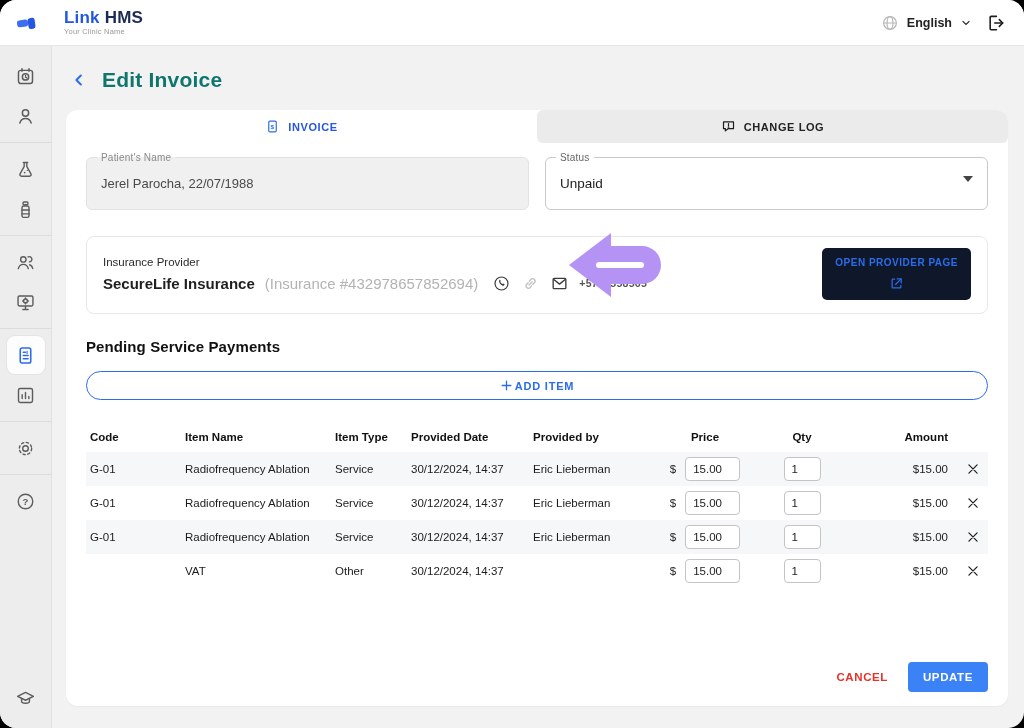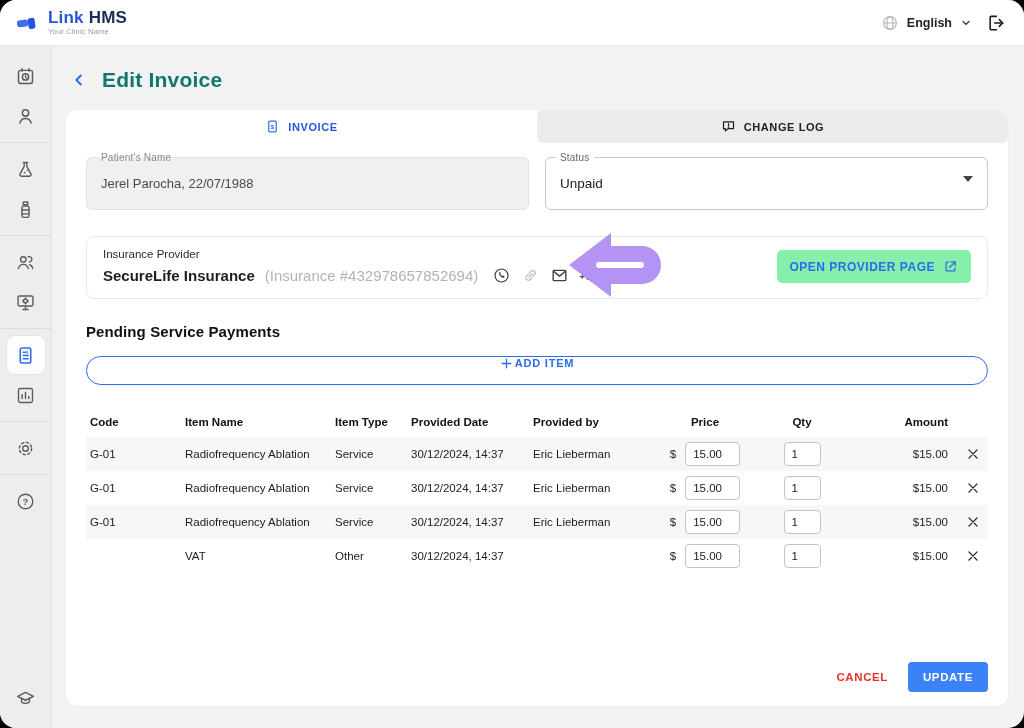--- a/index.html
+++ b/index.html
@@ -1,21 +1,21 @@
 <!DOCTYPE html>
 <html><head>
 <meta charset="utf-8">
 <style>
   * { margin:0; padding:0; box-sizing:border-box; }
   html,body { width:1024px; height:728px; background:#000; font-family:"Liberation Sans", sans-serif; }
   .app { position:relative; width:1024px; height:728px; border-radius:16px; overflow:hidden; background:#f2f2f2; }
 
   
   .topbar { position:absolute; top:0; left:0; right:0; height:46px; background:#fff; border-bottom:1px solid #e6e6e6; display:flex; align-items:center; justify-content:space-between; padding:0 18px 0 14px; z-index:5; }
-  .brand { display:flex; align-items:center; gap:8px; }
+  .brand { display:flex; align-items:center; gap:24px; }
   .brand-cross { width:26px; height:26px; }
   .brand-text { line-height:1; }
   .brand-title { font-size:17px; font-weight:bold; letter-spacing:.2px; }
   .brand-link { color:#2456e0; }
   .brand-hms { color:#1d2b52; font-weight:bold; }
   .brand-sub { font-size:7.5px; color:#9a9a9a; margin-top:2px; letter-spacing:.2px; }
   .top-right { display:flex; align-items:center; gap:14px; }
   .lang { display:flex; align-items:center; gap:8px; cursor:pointer; }
   .lang-label { font-size:12.5px; font-weight:bold; color:#222; }
   .icon-btn svg { display:block; }
@@ -54,25 +54,25 @@
 
   
   .insurance { margin-top:26px; border:1px solid #e8e8e8; border-radius:8px; padding:11px 16px 13px 16px; display:flex; align-items:center; justify-content:space-between; }
   .ins-left { }
   .ins-label { font-size:11.5px; color:#2b2b2b; margin-bottom:6px; }
   .ins-row { display:flex; align-items:center; gap:10px; }
   .ins-name { font-size:15px; font-weight:bold; color:#1f1f1f; }
   .ins-policy { font-size:15px; color:#b3b3b3; }
   .ins-icons { display:flex; align-items:center; gap:10px; margin-left:4px; }
   .ins-phone { font-size:10.5px; font-weight:bold; color:#555; letter-spacing:.3px; }
-  .provider-btn { display:flex; align-items:center; gap:8px; background:#86efac; border:none; border-radius:5px; padding:9px 13px; font-family:inherit; font-size:12px; font-weight:bold; letter-spacing:.5px; color:#2b6cea; cursor:pointer; }
+  .provider-btn { display:flex; align-items:center; gap:8px; background:#0f172a; border:none; border-radius:5px; padding:9px 13px; font-family:inherit; font-size:10px; font-weight:bold; letter-spacing:.5px; color:#2b6cea; cursor:pointer;flex-direction:column; }
 
   .section-title { margin:24px 0 0 0; font-size:15px; font-weight:bold; color:#111; letter-spacing:.1px; }
 
-  .add-item { margin-top:16px; width:100%; height:29px; background:#fff; border:1px solid #2b6cea; border-radius:15px; display:flex; align-items:flex-start; justify-content:center; gap:2px; color:#2b6cea; font-size:11px; font-weight:bold; letter-spacing:.8px; cursor:pointer; font-family:inherit; }
+  .add-item { margin-top:16px; width:100%; height:29px; background:#fff; border:1px solid #2b6cea; border-radius:15px; display:flex; align-items:center; justify-content:center; gap:2px; color:#2b6cea; font-size:11px; font-weight:bold; letter-spacing:.8px; cursor:pointer; font-family:inherit; }
 
   
   .table { margin-top:22px; }
   .trow { display:grid; grid-template-columns:95px 150px 76px 122px 118px 112px 82px 113px 34px; align-items:center; height:34px; font-size:11.5px; color:#1c1c1c; }
   .trow.thead { height:30px; font-weight:bold; color:#111; }
   .trow.alt { background:#f6f7f8; }
   .cell { padding-left:4px; }
   .c-price { display:flex; align-items:center; justify-content:center; gap:9px; }
   .c-qty { display:flex; align-items:center; justify-content:center; }
   .c-amount { text-align:right; padding-right:6px; }

